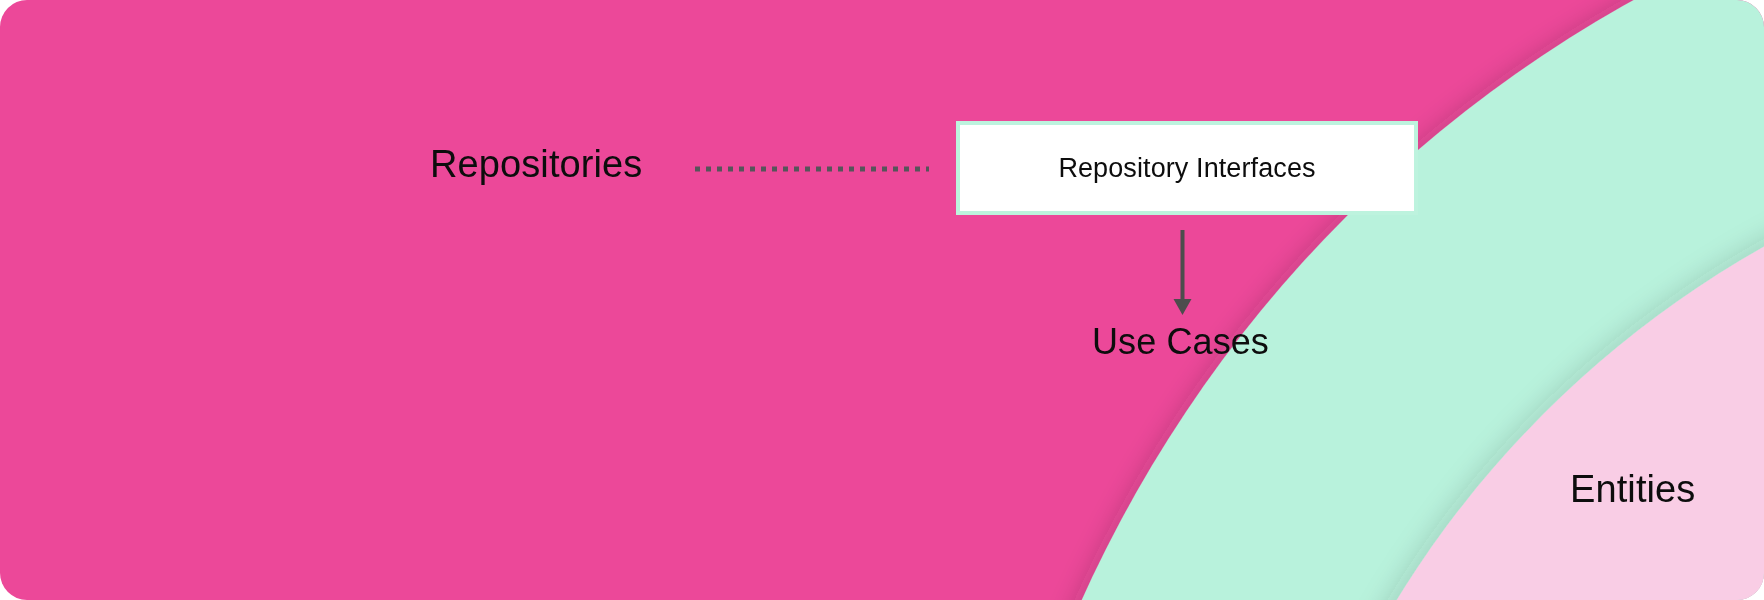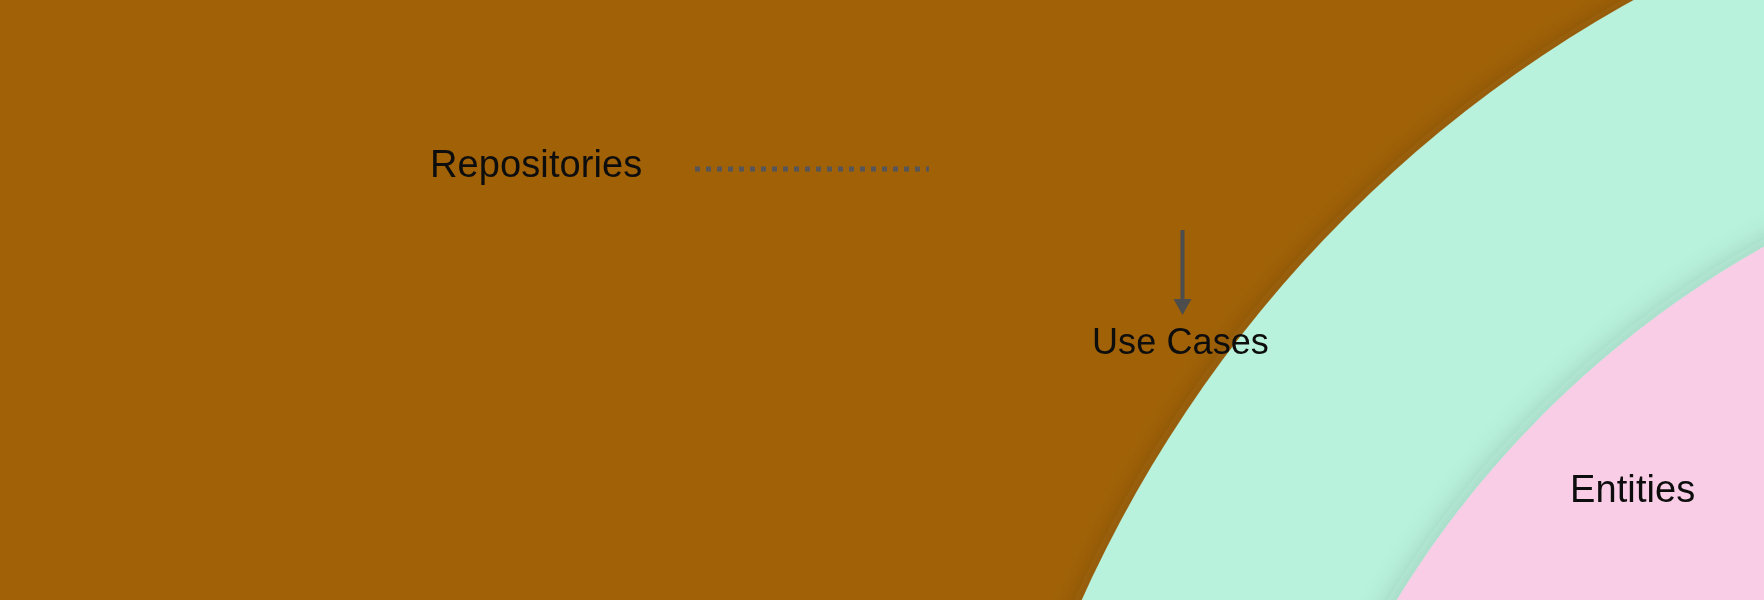--- a/index.html
+++ b/index.html
@@ -10,22 +10,23 @@
     width: 1764px;
     height: 600px;
     overflow: hidden;
     font-family: "Liberation Sans", sans-serif;
   }
 
   #canvas {
     position: relative;
     width: 1764px;
     height: 600px;
-    background: #a16207;
+    background: #ec4899;
     overflow: hidden;
+    border-radius: 27px;
   }
 
   .layer-svg {
     position: absolute;
     left: 0;
     top: 0;
     width: 1764px;
     height: 600px;
   }
 
@@ -122,20 +123,23 @@
 
     <circle cx="2260" cy="1130" r="642" fill="#e9f0bd" filter="url(#softshadow3)"></circle>
   </svg>
 
   <svg id="dotted-connector" viewBox="0 0 234 6">
     <line x1="0" y1="3" x2="234" y2="3" stroke="#55555a" stroke-width="5" stroke-dasharray="5 6" stroke-linecap="butt"></line>
   </svg>
 
   <div class="label" id="label-repositories">Repositories</div>
 
+  <div id="repo-interfaces-box">
+    <span id="repo-interfaces-label">Repository Interfaces</span>
+  </div>
 
   <svg id="flow-arrow" viewBox="0 0 66 96">
     <line x1="32.5" y1="5" x2="32.5" y2="78" stroke="#4d4d4d" stroke-width="4"></line>
     <path d="M 32.5 90 L 23.5 74 L 41.5 74 Z" fill="#4d4d4d"></path>
   </svg>
 
   <div class="label" id="label-entities">Entities</div>
 
   <div class="label" id="label-use-cases">Use Cases</div>
 

